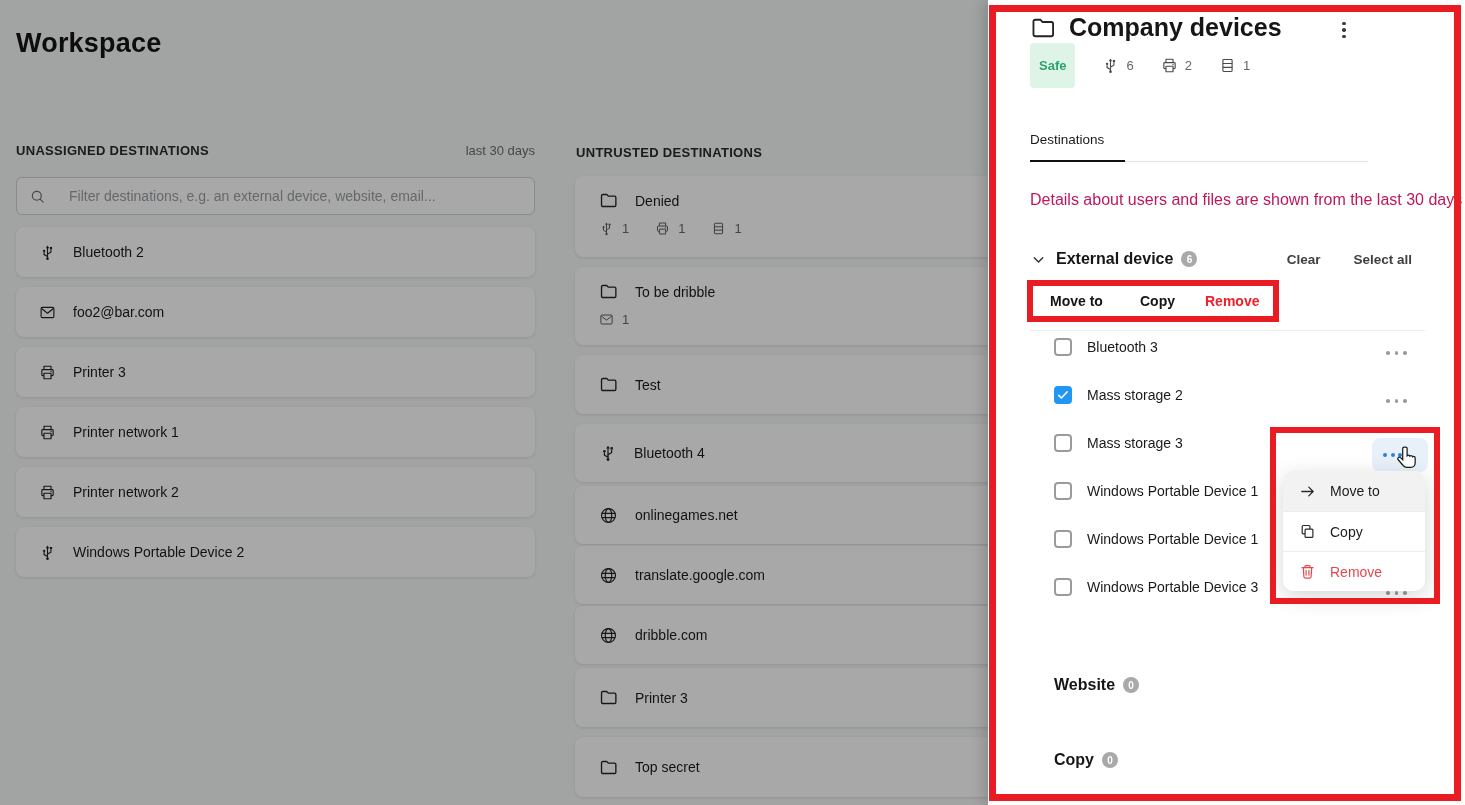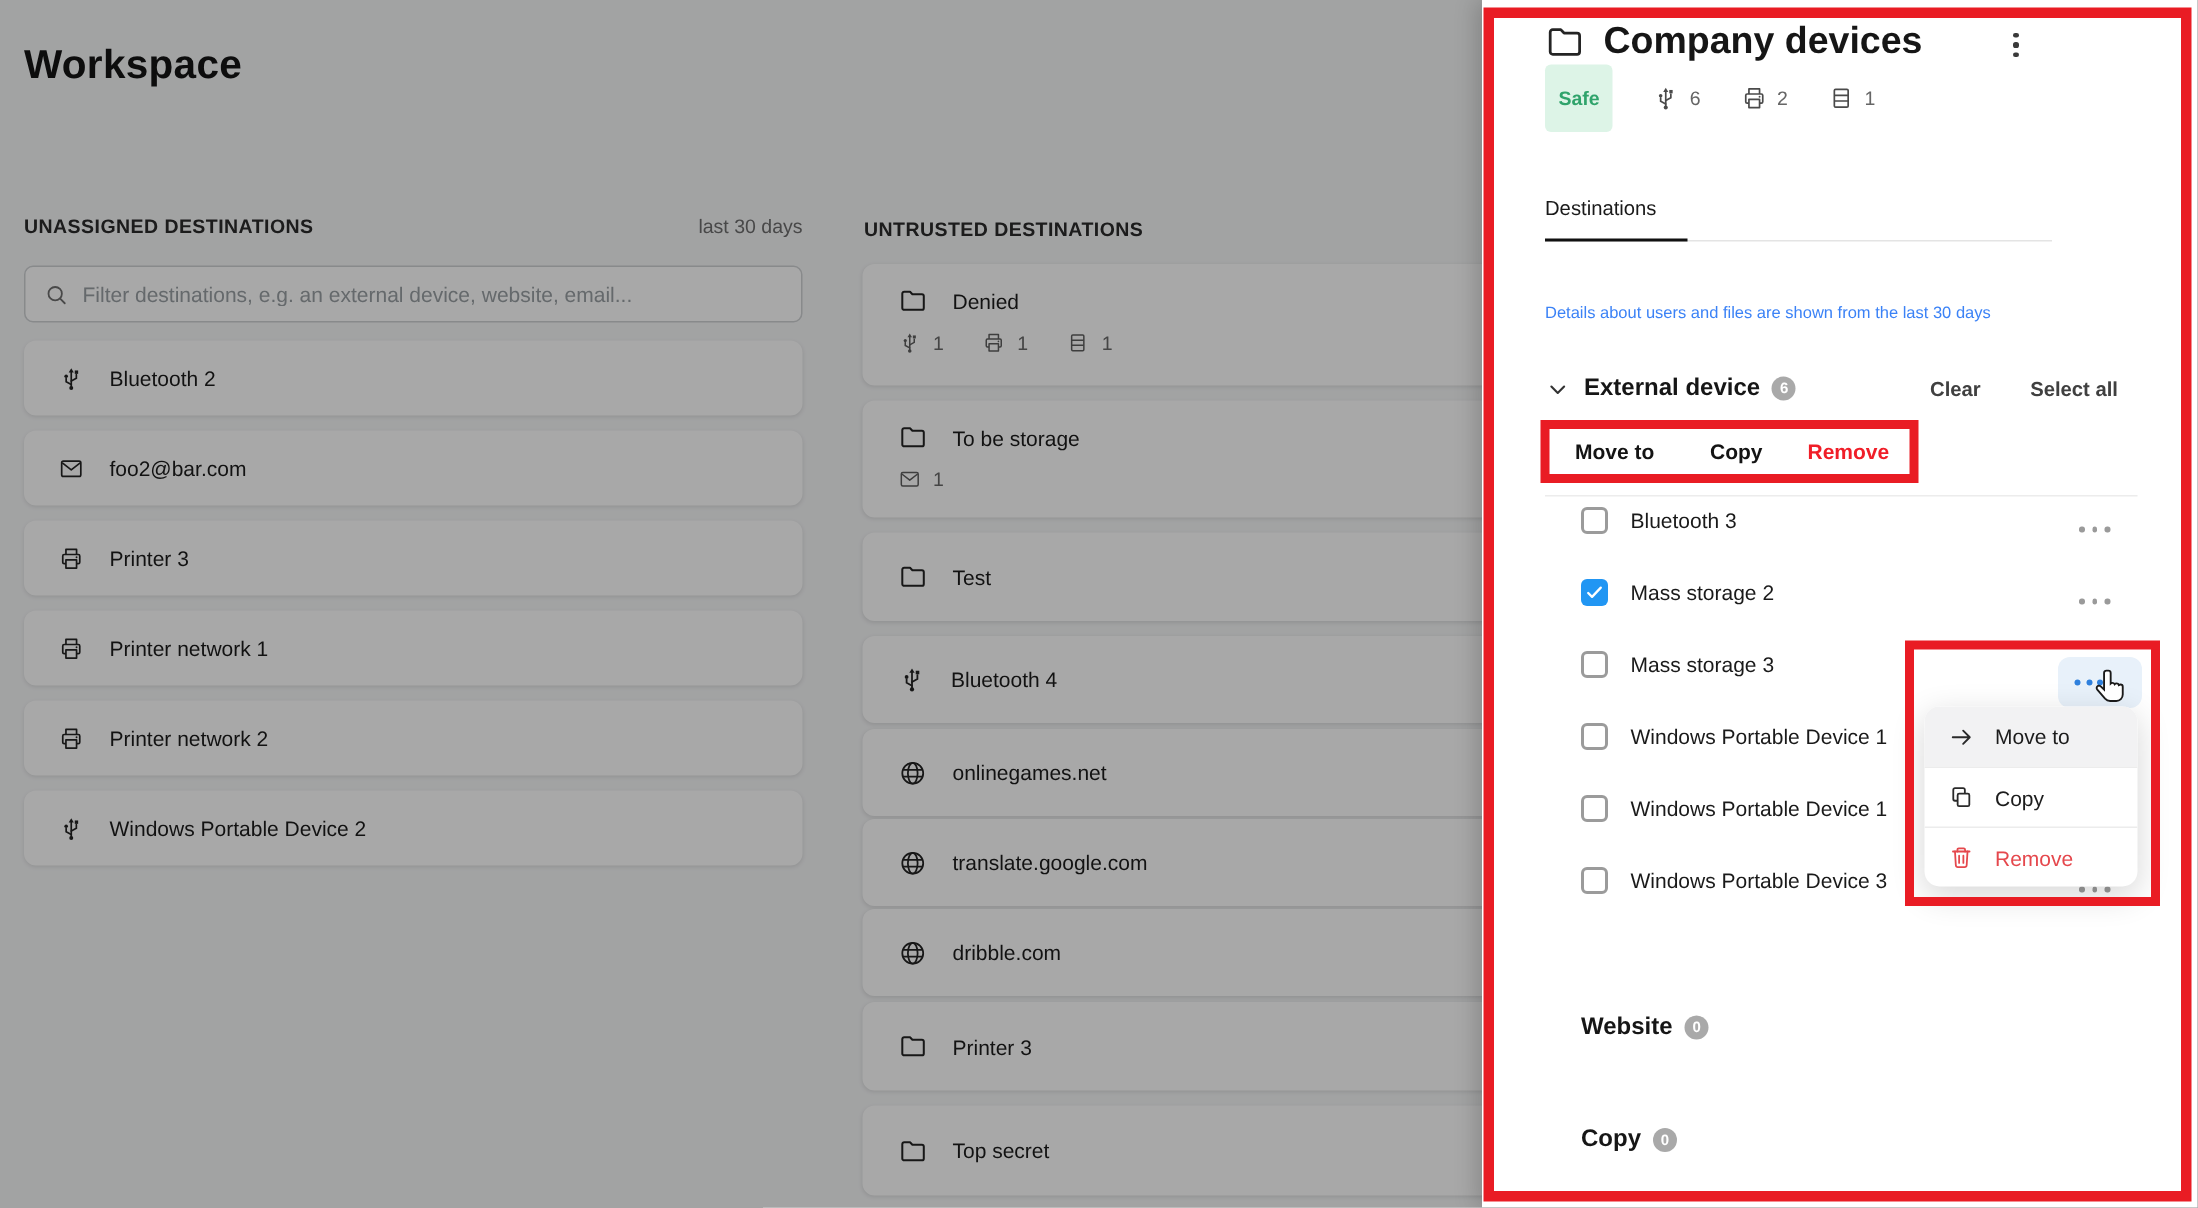--- a/index.html
+++ b/index.html
@@ -5,21 +5,21 @@
   * { margin:0; padding:0; box-sizing:border-box; }
   html,body { width:1465px; height:805px; overflow:hidden; }
   body { font-family:"Liberation Sans", sans-serif; background:#f6f7f8; position:relative; color:#1a1a1a; }
   .abs { position:absolute; }
 
   
   .ws-title { left:16px; top:28px; font-size:27px; font-weight:700; color:#141414; letter-spacing:.2px; }
   .col-head { font-size:13px; font-weight:700; color:#2b2b2b; letter-spacing:.3px; }
   .period { font-size:13px; color:#6e6e6e; font-weight:400; }
   .head-row-left { left:16px; top:143px; width:519px; display:flex; justify-content:space-between; align-items:center; }
-  .filter { left:16px; top:177px; width:519px; height:38px; background:#fff; border:1px solid #cfd2d4; border-radius:6px; display:flex; align-items:center; padding:0 12px; gap:9px; }
+  .filter { left:16px; top:177px; width:519px; height:38px; background:#fff; border:1px solid #cfd2d4; border-radius:6px; display:flex; align-items:center; padding:0 12px; gap:23px; }
   .filter input { border:none; outline:none; background:transparent; font-family:"Liberation Sans",sans-serif; font-size:14px; color:#333; width:100%; }
   .filter input::placeholder { color:#9aa0a4; }
   .card { background:#fff; border-radius:8px; box-shadow:0 1px 3px rgba(0,0,0,.10); }
   .lcard { left:16px; width:519px; height:50px; display:flex; align-items:center; padding-left:23px; gap:17px; }
   .lcard .lbl, .mcard .lbl { font-size:14px; color:#1c1c1c; }
   .mcard { left:575px; width:446px; padding-left:24px; }
   .mcard.single { display:flex; align-items:center; gap:17px; }
   .mcard .trow { display:flex; align-items:center; gap:17px; }
   .mcard .crow { display:flex; align-items:center; gap:8px; margin-top:11px; color:#6a6a6a; font-size:13px; }
   .mcard .crow .grp { display:flex; align-items:center; gap:8px; margin-right:18px; color:#6a6a6a; }
@@ -35,21 +35,21 @@
   .p-title-row { left:42px; top:13px; display:flex; align-items:center; gap:13px; }
   .p-title { font-size:25px; font-weight:700; color:#161616; }
   .kebab { left:345px; top:18px; width:22px; height:24px; display:flex; flex-direction:column; align-items:center; justify-content:center; gap:3px; cursor:pointer; }
   .kebab i { width:3.4px; height:3.4px; border-radius:50%; background:#3a3a3a; }
   .badge-row { left:42px; top:54px; display:flex; align-items:center; height:23px; }
   .safe-badge { background:#ddf4e7; color:#2fa36b; font-size:13px; font-weight:600; padding:15px 9px; border-radius:4px; }
   .stat { display:flex; align-items:center; gap:7px; margin-left:27px; color:#666; font-size:13px; }
   .stat .icon { color:#4a4a4a; }
   .tabs { left:42px; top:130px; width:338px; border-bottom:1px solid #e4e4e4; }
   .tab { display:inline-block; font-size:13.5px; font-weight:400; color:#1a1a1a; padding-bottom:13px; border-bottom:2.5px solid #111; margin-bottom:-1px; min-width:95px; }
-  .note { left:42px; top:203px; font-size:11px; color:#3b82f6; }
+  .note { left:42px; top:191px; font-size:16px; color:#be185d; }
   .sec-head { left:42px; top:250px; width:382px; display:flex; align-items:center; }
   .sec-label { font-size:16px; font-weight:700; color:#161616; margin-left:9px; }
   .cbadge { width:16px; height:16px; border-radius:50%; background:#a9a9a9; color:#fff; font-size:10px; font-weight:700; display:inline-flex; align-items:center; justify-content:center; margin-left:8px; }
   .sec-actions { margin-left:auto; display:flex; gap:33px; }
   .sec-actions span { font-size:13.5px; font-weight:700; color:#404040; cursor:pointer; }
   .bulk span { position:absolute; font-size:14px; font-weight:700; color:#141414; cursor:pointer; }
   .bulk .b-move { left:62px; top:293px; }
   .bulk .b-copy { left:152px; top:293px; }
   .bulk .b-remove { left:217px; top:293px; color:#f01e28; }
   .rows-divider { left:42px; top:330px; width:395px; height:1px; background:#ececec; }
@@ -242,21 +242,21 @@
       </span>
   </div>
 </div>
 <div class="abs card mcard" style="top:267px; height:78px; padding-top:15px">
   <div class="trow">
     <span class="icon">
         <svg width="19" height="19" viewBox="0 0 24 24">
           <use href="#i-folder"></use>
         </svg>
       </span>
-    <span class="lbl">To be storage</span>
+    <span class="lbl">To be dribble</span>
   </div>
   <div class="crow">
     <span class="grp">
         <span class="icon cicon">
           <svg width="15" height="15" viewBox="0 0 24 24">
             <use href="#i-mail"></use>
           </svg>
         </span>
         <span>1</span>
       </span>

